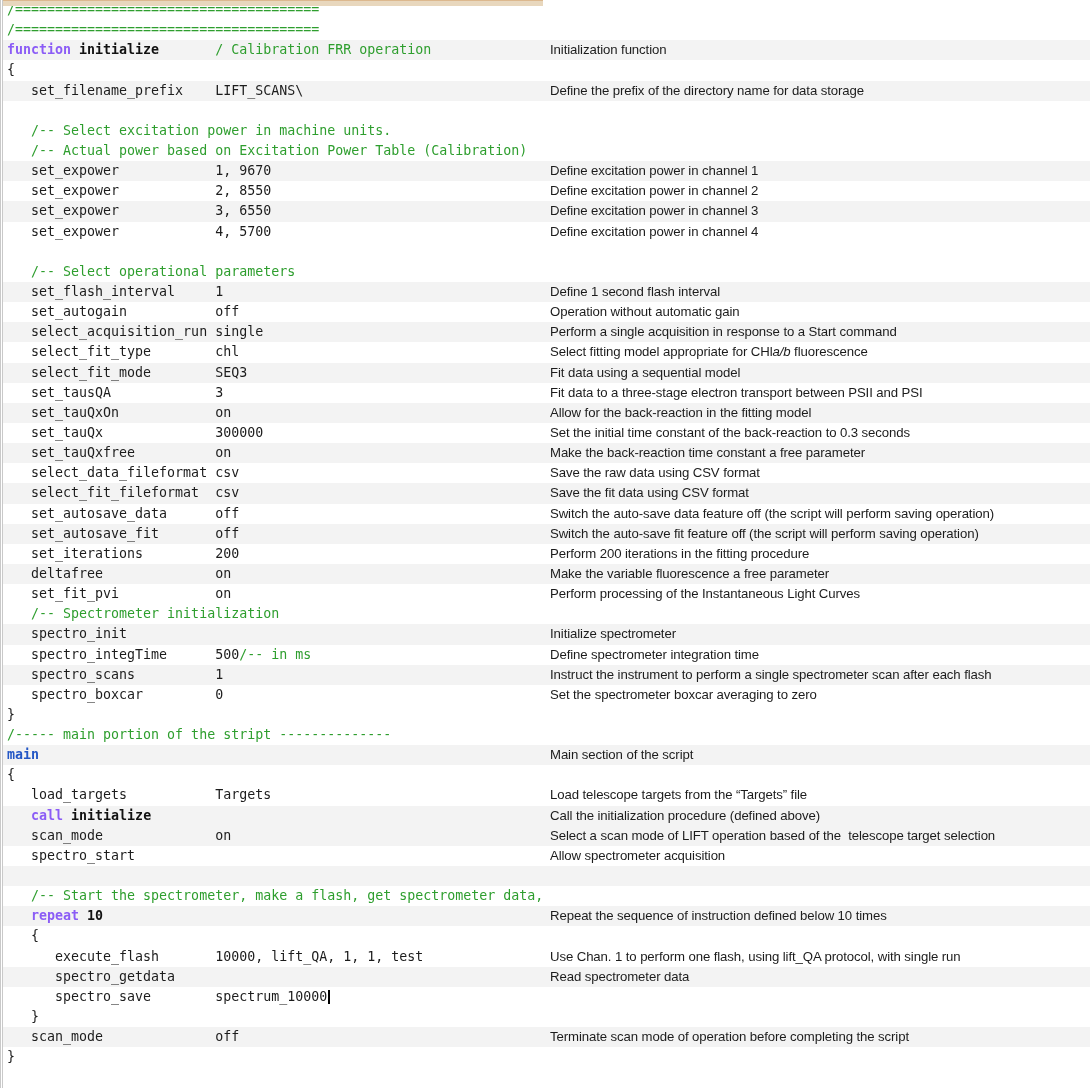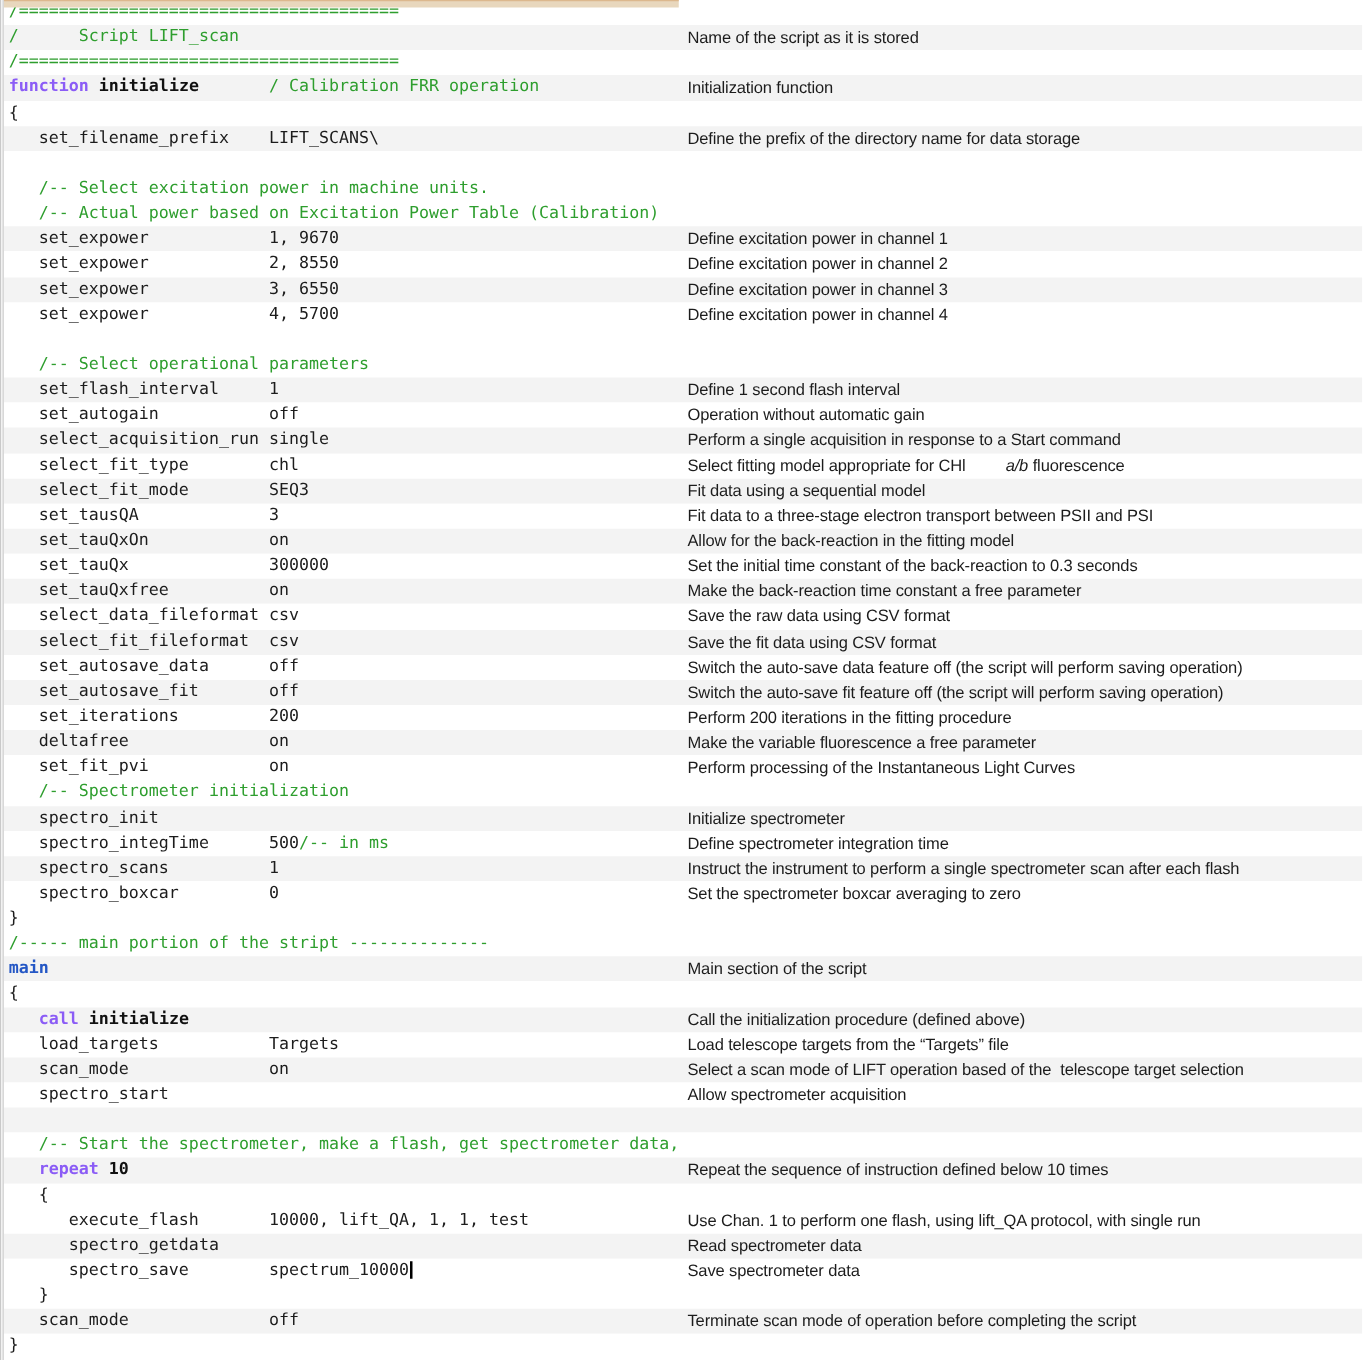--- a/index.html
+++ b/index.html
@@ -50,43 +50,39 @@
     line-height:20.15px;
     white-space:pre;
     color:#1b1b1b;
     overflow:hidden;
   }
   .seg-t{color:#1c1c1c;}
   .seg-c{color:#2e9e2e;}
   .seg-k{color:#8b5cf6;font-weight:bold;}
   .seg-b{color:#111111;font-weight:bold;margin-top:26px;}
   .seg-m{color:#2457c5;font-weight:bold;}
-  .seg-i{font-style:italic;padding-left:32px;}
+  .seg-i{font-style:italic;}
   .caret{
     display:inline-block;
     width:1.5px;height:14px;
     background:#000;
     vertical-align:middle;
     margin-left:1px;
   }
 </style>
 </head>
 <body>
 
 <div class="page">
   <div class="topbar"></div>
   <div class="rows">
       <div class="row">
         <div class="code"><span class="seg-c">/======================================</span></div>
         <div class="note"></div>
       </div>
-      <div class="row shaded">
-        <div class="code"><span class="seg-c">/      Script LIFT_scan</span></div>
-        <div class="note"><span class="seg-t">Name of the script as it is stored</span></div>
-      </div>
       <div class="row">
         <div class="code"><span class="seg-c">/======================================</span></div>
         <div class="note"></div>
       </div>
       <div class="row shaded">
         <div class="code"><span class="seg-k">function</span><span class="seg-t"> </span><span class="seg-b">initialize</span><span class="seg-t">       </span><span class="seg-c">/ Calibration FRR operation</span></div>
         <div class="note"><span class="seg-t">Initialization function</span></div>
       </div>
       <div class="row">
         <div class="code"><span class="seg-t">{</span></div>
@@ -225,28 +221,28 @@
         <div class="note"></div>
       </div>
       <div class="row shaded">
         <div class="code"><span class="seg-m">main</span></div>
         <div class="note"><span class="seg-t">Main section of the script</span></div>
       </div>
       <div class="row">
         <div class="code"><span class="seg-t">{</span></div>
         <div class="note"></div>
       </div>
+      <div class="row">
+        <div class="code"><span class="seg-t">   load_targets           Targets</span></div>
+        <div class="note"><span class="seg-t">Load telescope targets from the “Targets” file</span></div>
+      </div>
       <div class="row shaded">
         <div class="code"><span class="seg-t">   </span><span class="seg-k">call</span><span class="seg-t"> </span><span class="seg-b">initialize</span></div>
         <div class="note"><span class="seg-t">Call the initialization procedure (defined above)</span></div>
       </div>
-      <div class="row">
-        <div class="code"><span class="seg-t">   load_targets           Targets</span></div>
-        <div class="note"><span class="seg-t">Load telescope targets from the “Targets” file</span></div>
-      </div>
       <div class="row shaded">
         <div class="code"><span class="seg-t">   scan_mode              on</span></div>
         <div class="note"><span class="seg-t">Select a scan mode of LIFT operation based of the  telescope target selection</span></div>
       </div>
       <div class="row">
         <div class="code"><span class="seg-t">   spectro_start</span></div>
         <div class="note"><span class="seg-t">Allow spectrometer acquisition</span></div>
       </div>
       <div class="row shaded">
         <div class="code"></div>
@@ -267,21 +263,20 @@
       <div class="row">
         <div class="code"><span class="seg-t">      execute_flash       10000, lift_QA, 1, 1, test</span></div>
         <div class="note"><span class="seg-t">Use Chan. 1 to perform one flash, using lift_QA protocol, with single run</span></div>
       </div>
       <div class="row shaded">
         <div class="code"><span class="seg-t">      spectro_getdata</span></div>
         <div class="note"><span class="seg-t">Read spectrometer data</span></div>
       </div>
       <div class="row">
         <div class="code"><span class="seg-t">      spectro_save        spectrum_10000</span><span class="caret"></span></div>
-        <div class="note"><span class="seg-t">Save spectrometer data</span></div>
       </div>
       <div class="row">
         <div class="code"><span class="seg-t">   }</span></div>
         <div class="note"></div>
       </div>
       <div class="row shaded">
         <div class="code"><span class="seg-t">   scan_mode              off</span></div>
         <div class="note"><span class="seg-t">Terminate scan mode of operation before completing the script</span></div>
       </div>
       <div class="row">

